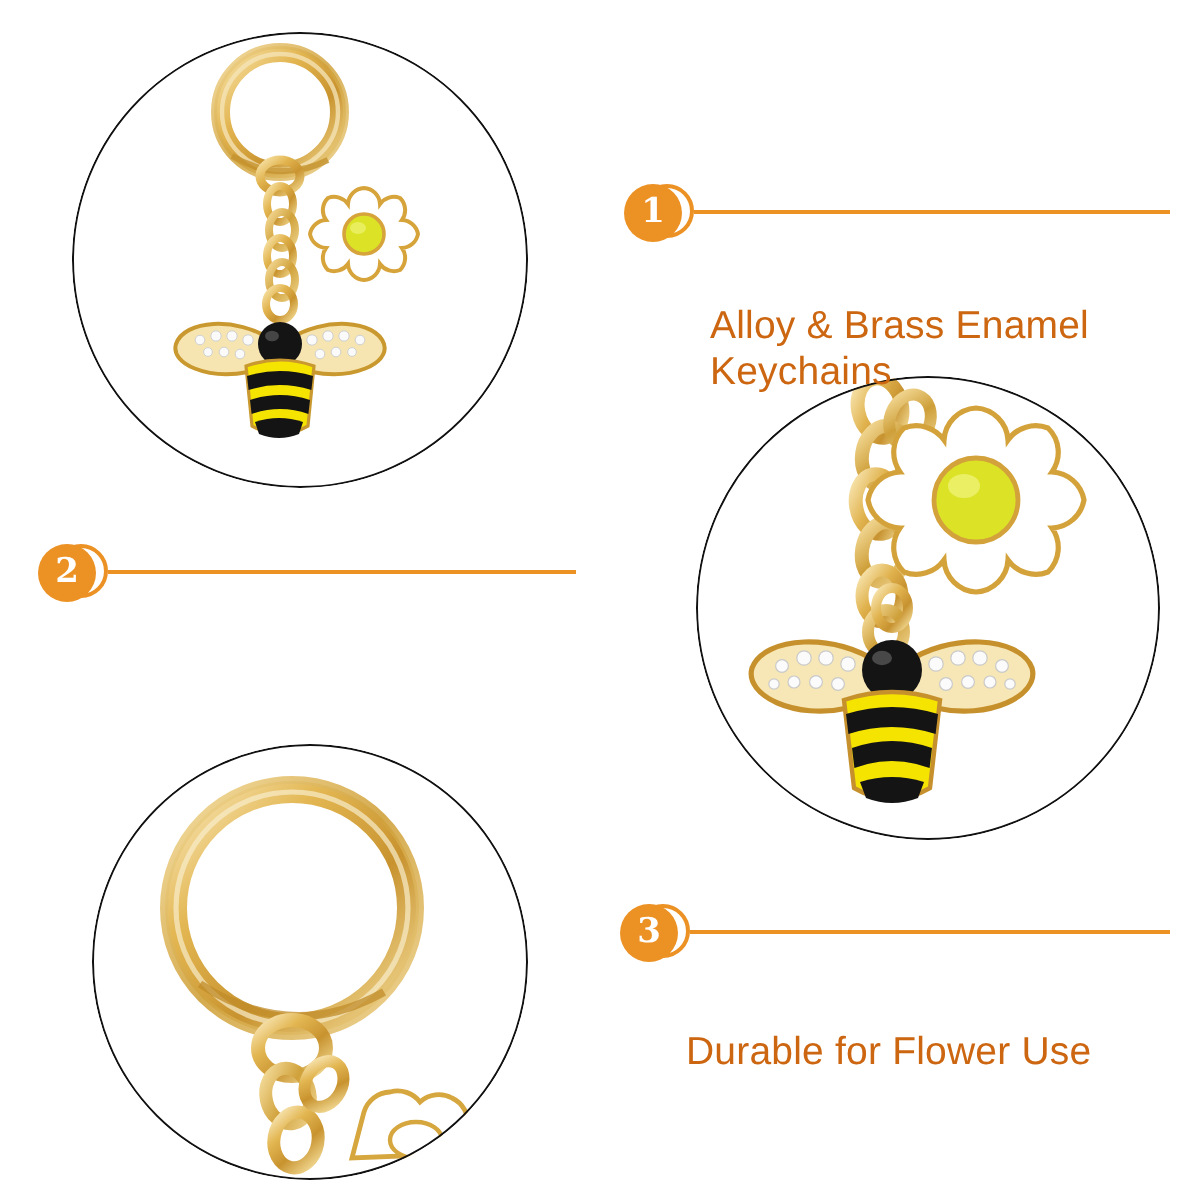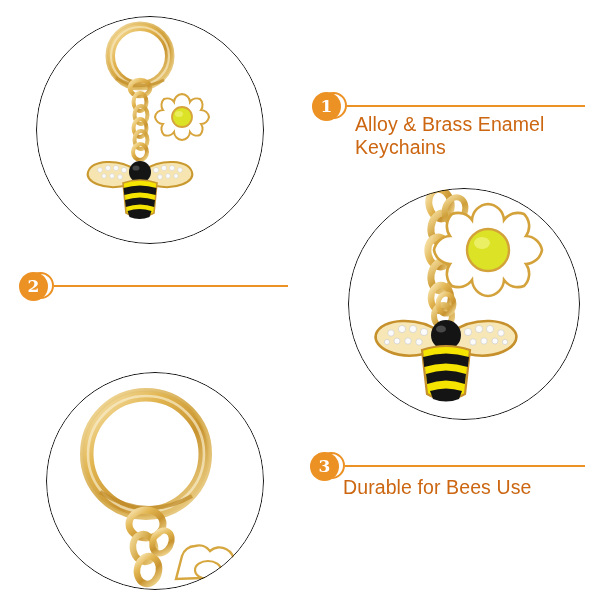--- a/index.html
+++ b/index.html
@@ -40,20 +40,21 @@
   }
   .rule{position:absolute;height:2px;background:#EC9124;}
   .ctext{
     position:absolute;
     color:#CC6611;
     font-size:19.5px;
     line-height:23px;
     font-weight:normal;
     white-space:pre-line;
     letter-spacing:0.1px;
+    margin-top:39px;
   }
 </style>
 </head>
 <body>
 
 <div class="stage">
 
   <div class="photo" style="left:36px;top:16px;width:228px;height:228px;">
     <svg width="228" height="228" viewBox="0 0 228 228">
       <defs>
@@ -261,16 +262,16 @@
     </div>
     <div class="rule" style="left:35px;top:13px;width:234px;"></div>
   </div>
 
   <div class="callout" style="left:310px;top:452px;width:280px;height:60px;">
     <div class="badge">
       <div class="arc"></div>
       <div class="disc">3</div>
     </div>
     <div class="rule" style="left:35px;top:13px;width:240px;"></div>
-    <div class="ctext" style="left:33px;top:24px;width:250px;">Durable for Bees Use</div>
+    <div class="ctext" style="left:33px;top:24px;width:250px;">Durable for Flower Use</div>
   </div>
 
 </div>
 
 </body></html>

